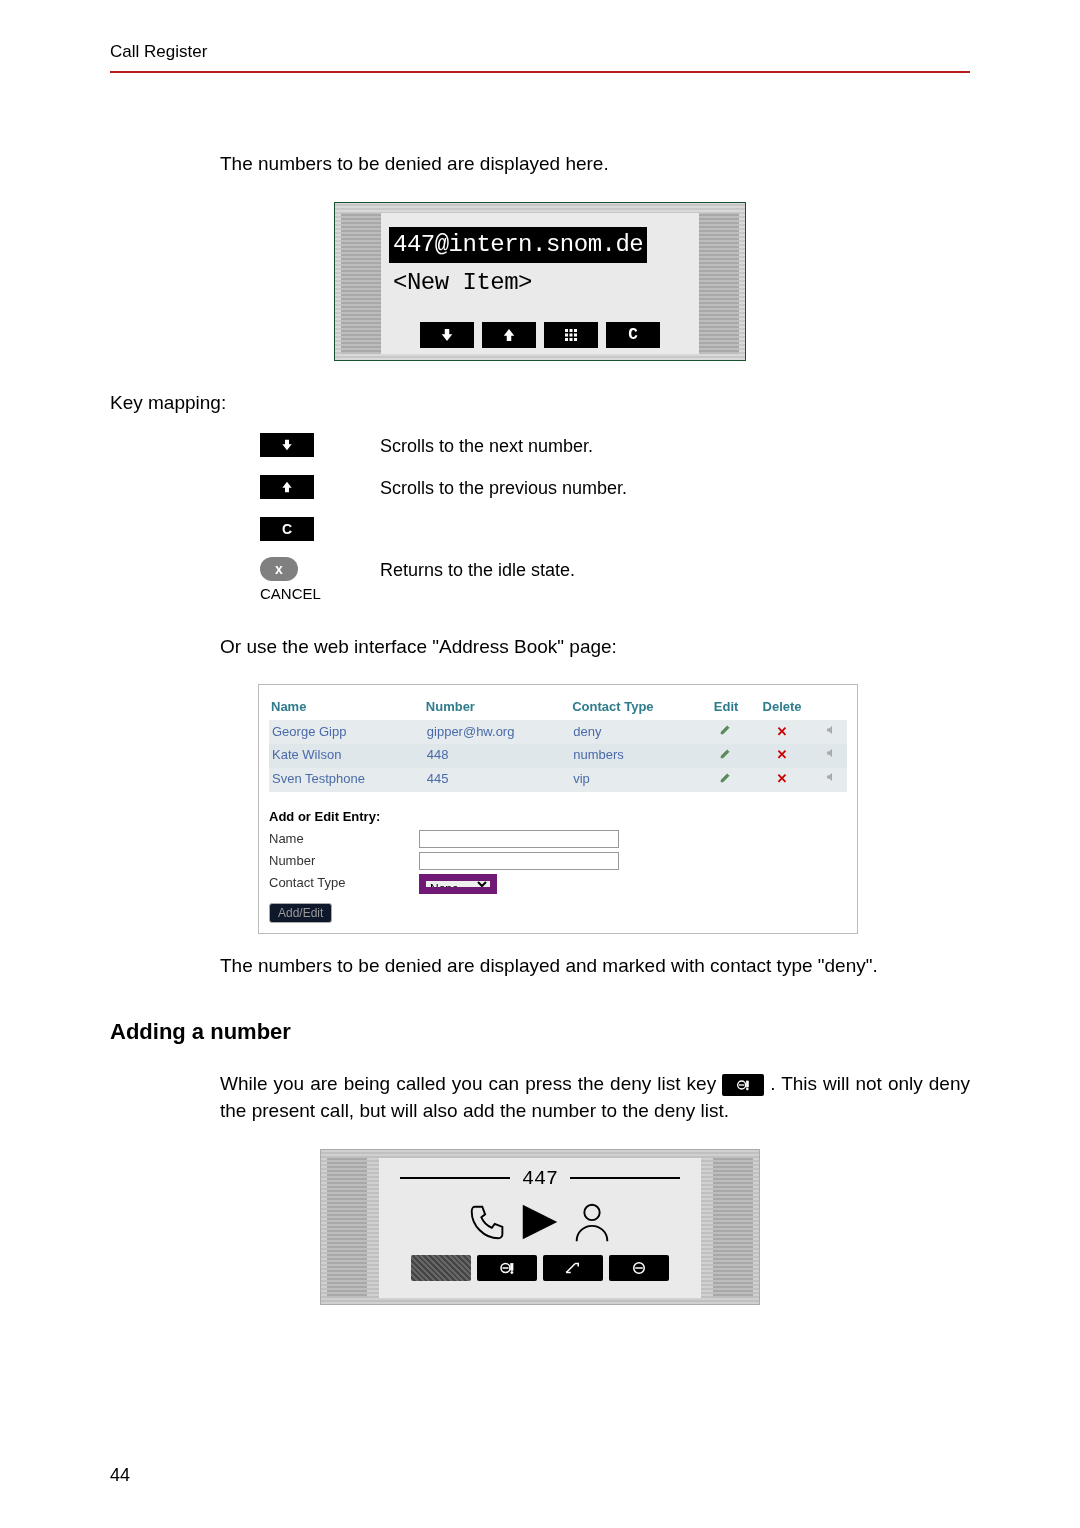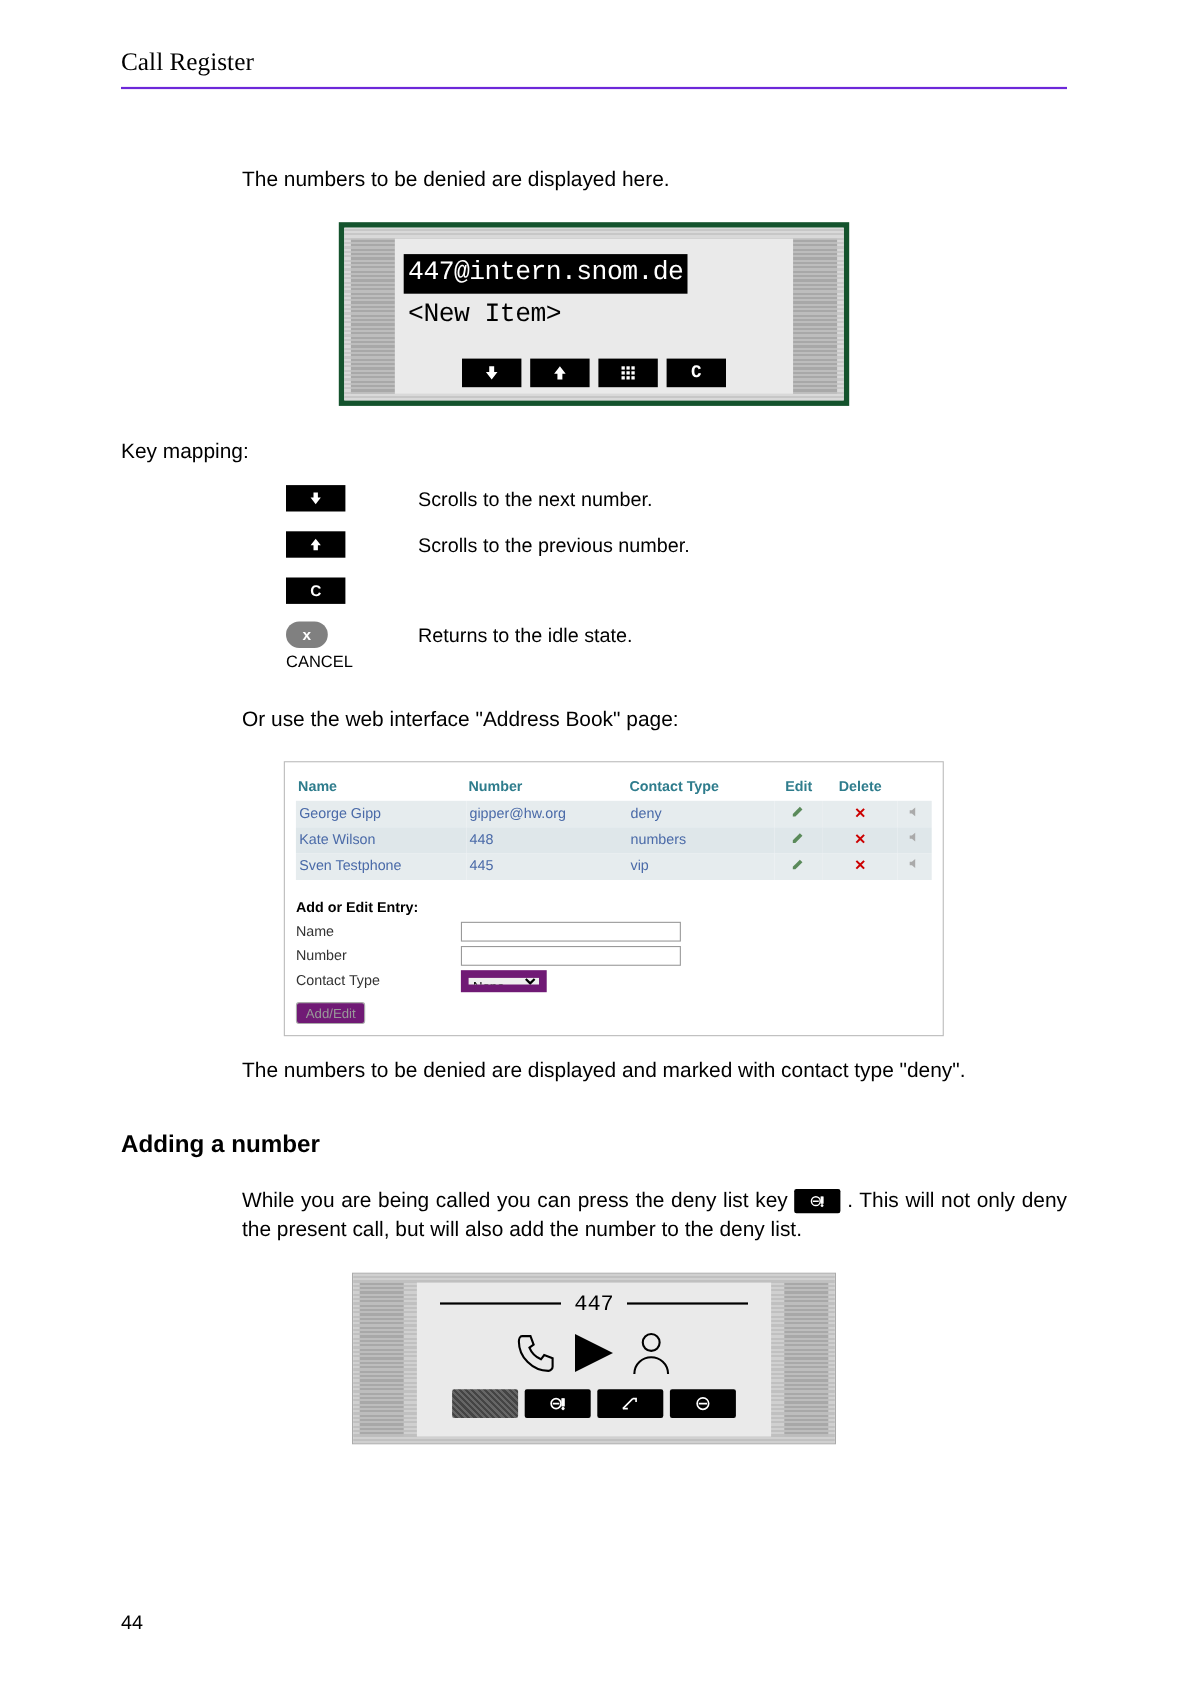--- a/index.html
+++ b/index.html
@@ -19,38 +19,37 @@
     font-family:Verdana, Geneva, sans-serif;
     color:var(--text);
     font-size:18px;
     line-height:1.45;
     position:relative;
   }
 
   
   .header{
     position:absolute; top:40px; left:110px; right:110px;
-    border-bottom:2px solid #6d28d9;
+    border-bottom:2px solid #b91c1c;
     padding-bottom:6px;
-    font-size:23px;
-    font-family:Liberation Serif, serif;
+    font-size:17px;
   }
 
   
   .content{
     position:absolute; top:150px; left:110px; right:110px;
   }
   .para{margin:0 0 24px 0; font-size:19px; padding-left:110px; padding-right:0;}
   .sect-title{font-weight:700; font-size:22px; margin:36px 0 22px 0;}
 
   
   .lcd-frame{
     margin:0 auto 28px auto;
-    width:464px;
-    border:5px solid #14532d;
+    width:412px;
+    border:1px solid #14532d;
   }
   .lcd-inner{
     background:repeating-linear-gradient(0deg,#d9d9d9,#d9d9d9 2px,#c7c7c7 2px,#c7c7c7 4px);
     padding:10px 6px 6px 6px;
     display:flex;
   }
   .lcd-side{
     width:40px;
     background:repeating-linear-gradient(0deg,#bdbdbd,#bdbdbd 2px,#a8a8a8 2px,#a8a8a8 4px);
   }
@@ -148,21 +147,21 @@
   .alt1{background:#dfe7ea;}
   .alt2{background:#e6ecee;}
   .abook-form{margin-top:16px; font-size:13px;}
   .abook-form .ftitle{font-weight:700; margin-bottom:4px;}
   .abook-form .fr{display:flex; margin:3px 0;}
   .abook-form .fr label{width:150px; color:#333;}
   .abook-form .fr input{border:1px solid #999; width:200px; height:18px; font-size:12px;}
   .abook-form .fr select{border:7px solid #701a75; width:78px; height:20px; font-size:12px;}
   .abook-form button{
     margin-top:6px;
-    background:#701a75; border:1px solid #aaa; color:#999;
+    background:#0f172a; border:1px solid #aaa; color:#999;
     font-size:12px; padding:2px 8px; border-radius:3px;
   }
 
   
   .call-lcd-frame{
     margin:14px auto 0 auto;
     width:440px;
     border:1px solid #aaa;
   }
   .call-lcd-inner{

